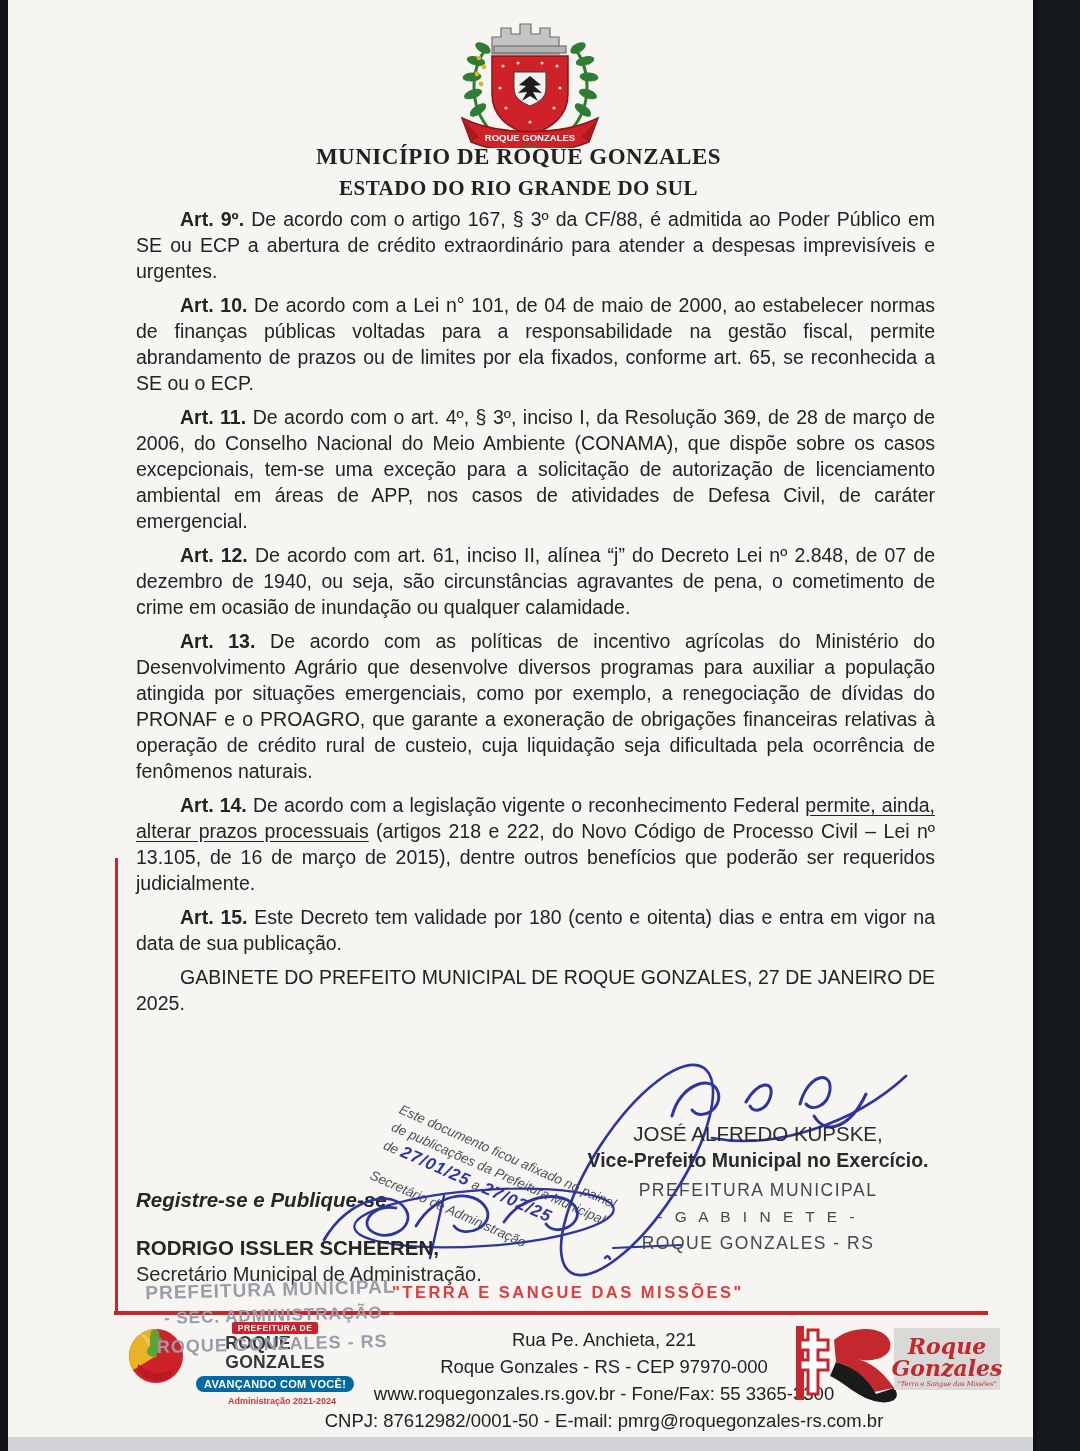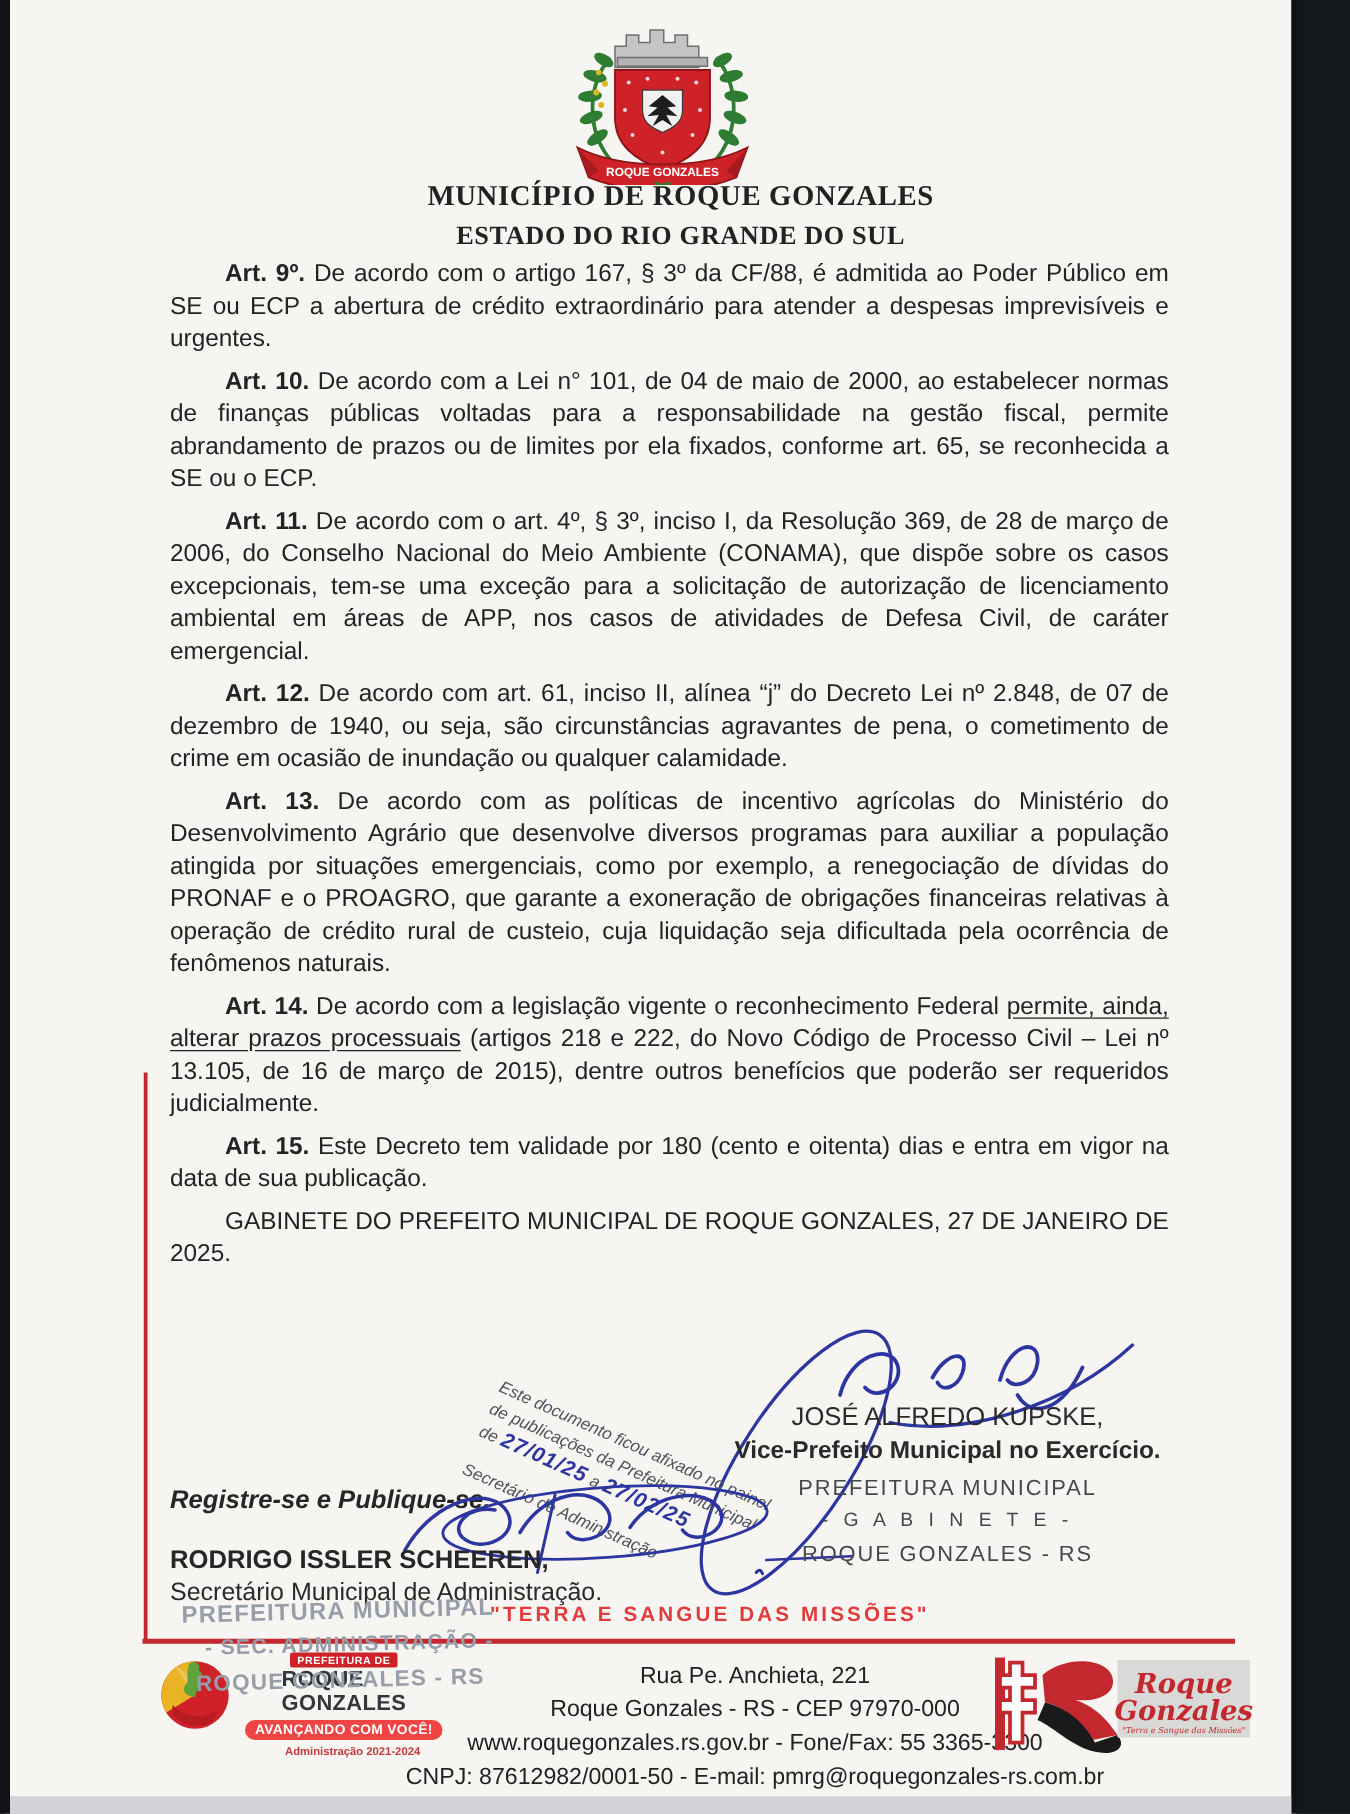--- a/index.html
+++ b/index.html
@@ -14,21 +14,21 @@
   }
   .edge-bar{position:absolute;top:0;height:1451px;background:#101216;}
   .edge-left{left:0;width:8px;}
   .edge-right{right:0;width:43px;background:#14171c;}
   .bottom-strip{position:absolute;left:0;bottom:0;width:1029px;height:14px;background:#d2d3d6;}
 
   
   .arms{position:absolute;left:424px;top:10px;width:205px;height:138px;}
 
   
-  .titles{position:absolute;left:0;top:144px;width:1029px;text-align:center;color:#222;margin-left:26px;}
+  .titles{position:absolute;left:0;top:144px;width:1029px;text-align:center;color:#222;}
   .title-1{font-family:"Liberation Serif", serif;font-weight:bold;font-size:23px;letter-spacing:.5px;}
   .title-2{font-family:"Liberation Serif", serif;font-weight:bold;font-size:21px;letter-spacing:.5px;margin-top:6px;}
 
   
   .doc-body{
     position:absolute;left:132px;top:206px;width:799px;
     font-size:19.5px;line-height:26px;color:#232323;text-align:justify;
   }
   .doc-body p{margin:0 0 8px 0;}
   .doc-body p.ind{text-indent:44px;}
@@ -76,21 +76,21 @@
 
   
   .slogan{position:absolute;left:388px;top:1283px;color:#e23b3b;font-weight:bold;font-size:16.5px;letter-spacing:2.5px;}
 
   
   .footer-left{position:absolute;left:122px;top:1322px;width:270px;display:flex;gap:8px;z-index:2;}
   .emblem{flex:0 0 62px;}
   .fl-col{display:flex;flex-direction:column;align-items:center;}
   .fl-prefix{background:#cf2228;color:#fff;font-size:8.5px;font-weight:bold;padding:1px 6px;border-radius:2px;letter-spacing:.5px;}
   .fl-name{font-size:17.5px;font-weight:800;color:#33363b;line-height:19px;letter-spacing:.3px;}
-  .fl-pill{background:#ef4444;color:#fff;font-size:11px;font-weight:bold;padding:2px 8px;border-radius:9px;margin-top:4px;letter-spacing:.3px;}
+  .fl-pill{background:#0369a1;color:#fff;font-size:11px;font-weight:bold;padding:2px 8px;border-radius:9px;margin-top:4px;letter-spacing:.3px;}
   .fl-admin{color:#c23a3a;font-size:9px;font-weight:bold;margin-top:4px;margin-left:14px;}
 
   .footer-center{position:absolute;left:300px;top:1326px;width:600px;text-align:center;color:#222;font-size:18.5px;line-height:27px;}
 
   .footer-right{position:absolute;left:778px;top:1318px;z-index:2;}
 </style>
 </head>
 <body>
 
 <div class="page">

